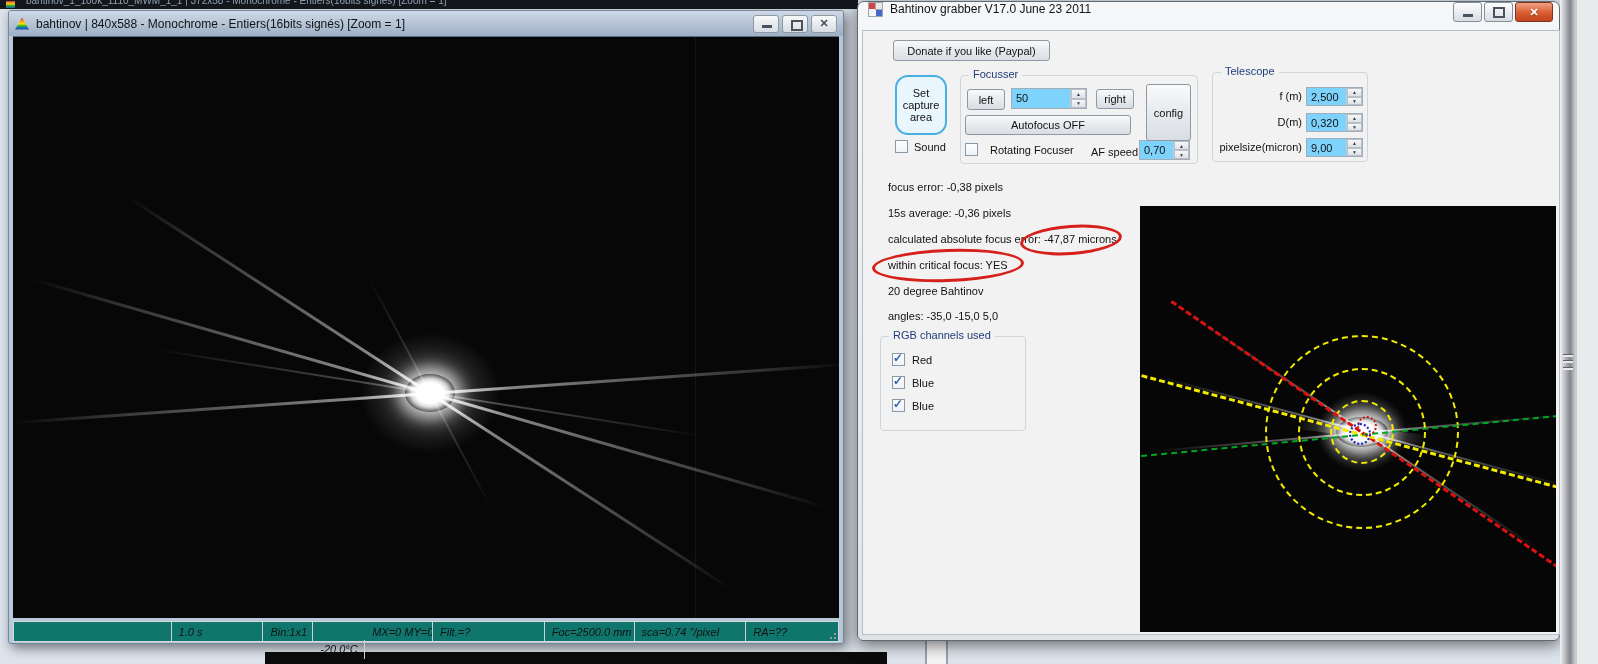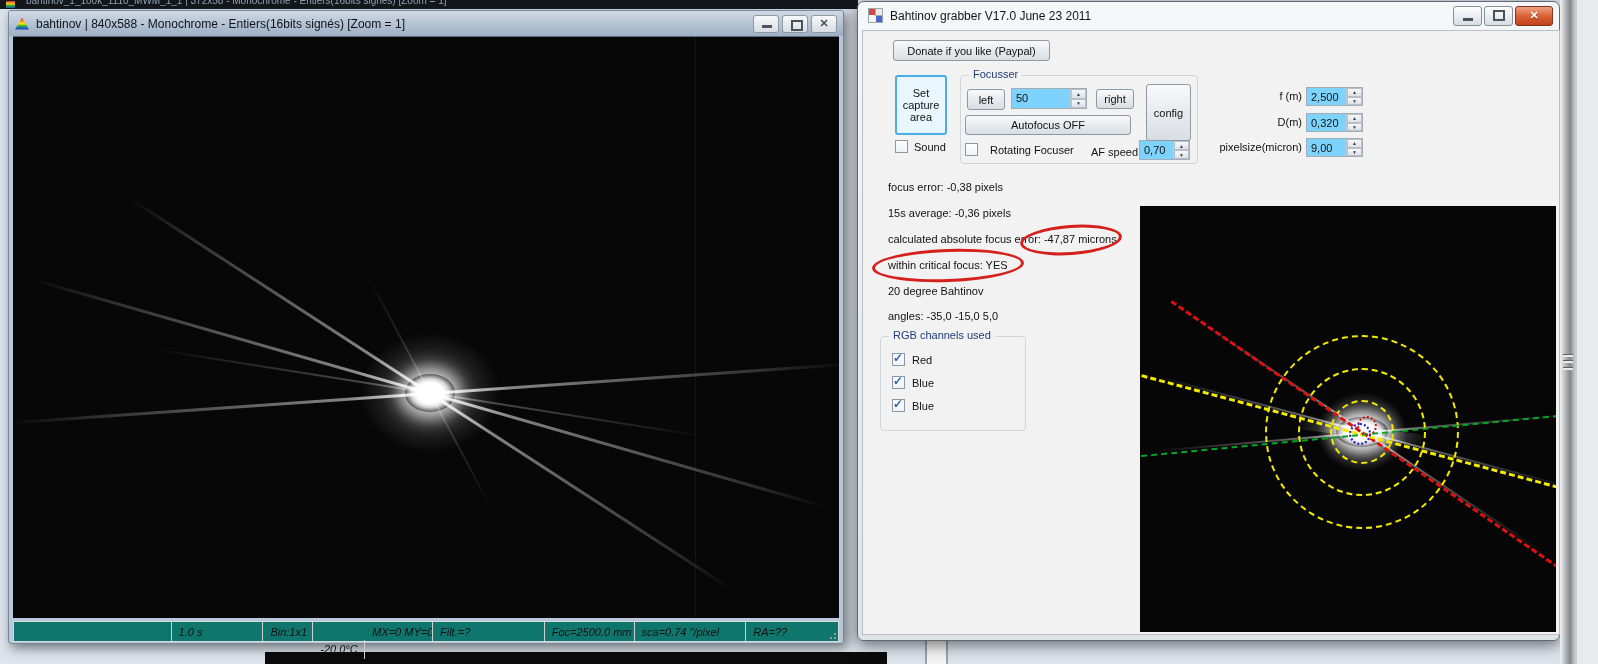--- a/index.html
+++ b/index.html
@@ -45,35 +45,35 @@
   #lw-artifact{position:absolute;left:682px;top:0;width:1px;height:581px;background:rgba(255,255,255,.05);}
   #lw-status{margin:4px;margin-top:3px;height:19px;background:#0f766e;border:1px solid #d9d9d9;display:flex;align-items:center;font-size:11px;color:#111;position:relative;font-style:italic;}
   .scell{height:100%;display:flex;align-items:center;padding-left:7px;border-right:1px solid #cfcfcf;box-sizing:border-box;white-space:nowrap;overflow:hidden;}
   .grip-dots{position:absolute;right:1px;bottom:1px;width:10px;height:10px;background:
     radial-gradient(circle at 8px 8px,#9a9a9a 1px,transparent 1.4px),
     radial-gradient(circle at 8px 4px,#9a9a9a 1px,transparent 1.4px),
     radial-gradient(circle at 4px 8px,#9a9a9a 1px,transparent 1.4px);}
 
   
   #right-window{position:absolute;left:857px;top:1px;width:703px;height:640px;background:linear-gradient(#f6f7f8,#dfe3e7);border:1px solid #5f6a75;border-radius:7px 7px 6px 6px;box-shadow:0 4px 16px rgba(0,0,0,.55);box-sizing:border-box;}
-  #rw-title{height:27px;display:flex;align-items:center;padding:0 6px 0 10px;font-size:12px;color:#101418;}
+  #rw-title{height:27px;display:flex;align-items:flex-start;padding:0 6px 0 10px;font-size:12px;color:#101418;}
   .wf-icon{width:15px;height:15px;margin-right:7px;position:relative;background:#f4f4f4;border:1px solid #9aa;box-sizing:border-box;}
   .wf-icon i{position:absolute;width:6px;height:6px;}
   .wf-icon .r{left:0;top:0;background:#d04545;}
   .wf-icon .w{right:0;top:0;background:#e8e8e8;border-left:1px solid #aaa;border-bottom:1px solid #aaa;}
   .wf-icon .b{right:0;bottom:0;background:#4468cc;}
   #rw-title .t{flex:1;}
   #rw-title .capbtn{background:linear-gradient(#fdfdfe,#d8dde2);border:1px solid #848f9a;border-radius:3px;width:27px;height:18px;display:flex;align-items:center;justify-content:center;}
   #rw-title .close{width:36px;background:linear-gradient(#efa183,#d85c31 55%,#c1441d);border:1px solid #7d3520;}
   #rw-title .close .x-glyph{color:#fff;text-shadow:0 1px 1px rgba(0,0,0,.4);}
   #rw-client{position:absolute;left:4px;top:28px;width:696px;height:603px;background:#f2f2f2;border:1px solid #b9bec4;box-sizing:content-box;}
 
   
   #donate-btn{position:absolute;left:30px;top:9px;width:157px;height:21px;}
-  #setcap-btn{position:absolute;left:32px;top:44px;width:52px;height:60px;background:#eaf6fd;border:2px solid #49aee4;border-radius:3px;display:flex;align-items:center;justify-content:center;font-size:11px;color:#111;text-align:center;box-sizing:border-box;}
+  #setcap-btn{position:absolute;left:32px;top:44px;width:52px;height:60px;background:#eaf6fd;border:2px solid #49aee4;border-radius:13px;display:flex;align-items:center;justify-content:center;font-size:11px;color:#111;text-align:center;box-sizing:border-box;}
   #focusser-gb{left:97px;top:44px;width:238px;height:89px;}
   #left-btn{position:absolute;left:104px;top:58px;width:38px;height:21px;}
   #spin-step{left:148px;top:57px;width:76px;height:21px;}
   #right-btn{position:absolute;left:233px;top:58px;width:38px;height:20px;}
   #autofocus-btn{position:absolute;left:102px;top:84px;width:166px;height:20px;}
   #config-btn{position:absolute;left:283px;top:53px;width:45px;height:57px;}
   #afspeed-spin{left:276px;top:109px;width:51px;height:20px;}
   #telescope-gb{left:349px;top:41px;width:156px;height:90px;}
   .tl-label{text-align:right;}
   #spin-f{left:443px;top:56px;width:57px;height:19px;}
@@ -201,20 +201,23 @@
       <span class="txt" style="left:228px;top:115px;">AF speed:</span>
       <div class="spin" id="afspeed-spin">
         <span class="val">0,70</span>
         <span class="arrows">
             <span>▲</span>
             <span>▼</span>
           </span>
       </div>
       <div class="btn" id="config-btn">config</div>
 
+      <div class="gb" id="telescope-gb">
+        <span class="gb-label">Telescope</span>
+      </div>
       <span class="txt tl-label" style="left:353px;top:59px;width:86px;">f (m)</span>
       <div class="spin" id="spin-f">
         <span class="val">2,500</span>
         <span class="arrows">
             <span>▲</span>
             <span>▼</span>
           </span>
       </div>
       <span class="txt tl-label" style="left:353px;top:85px;width:86px;">D(m)</span>
       <div class="spin" id="spin-d">

